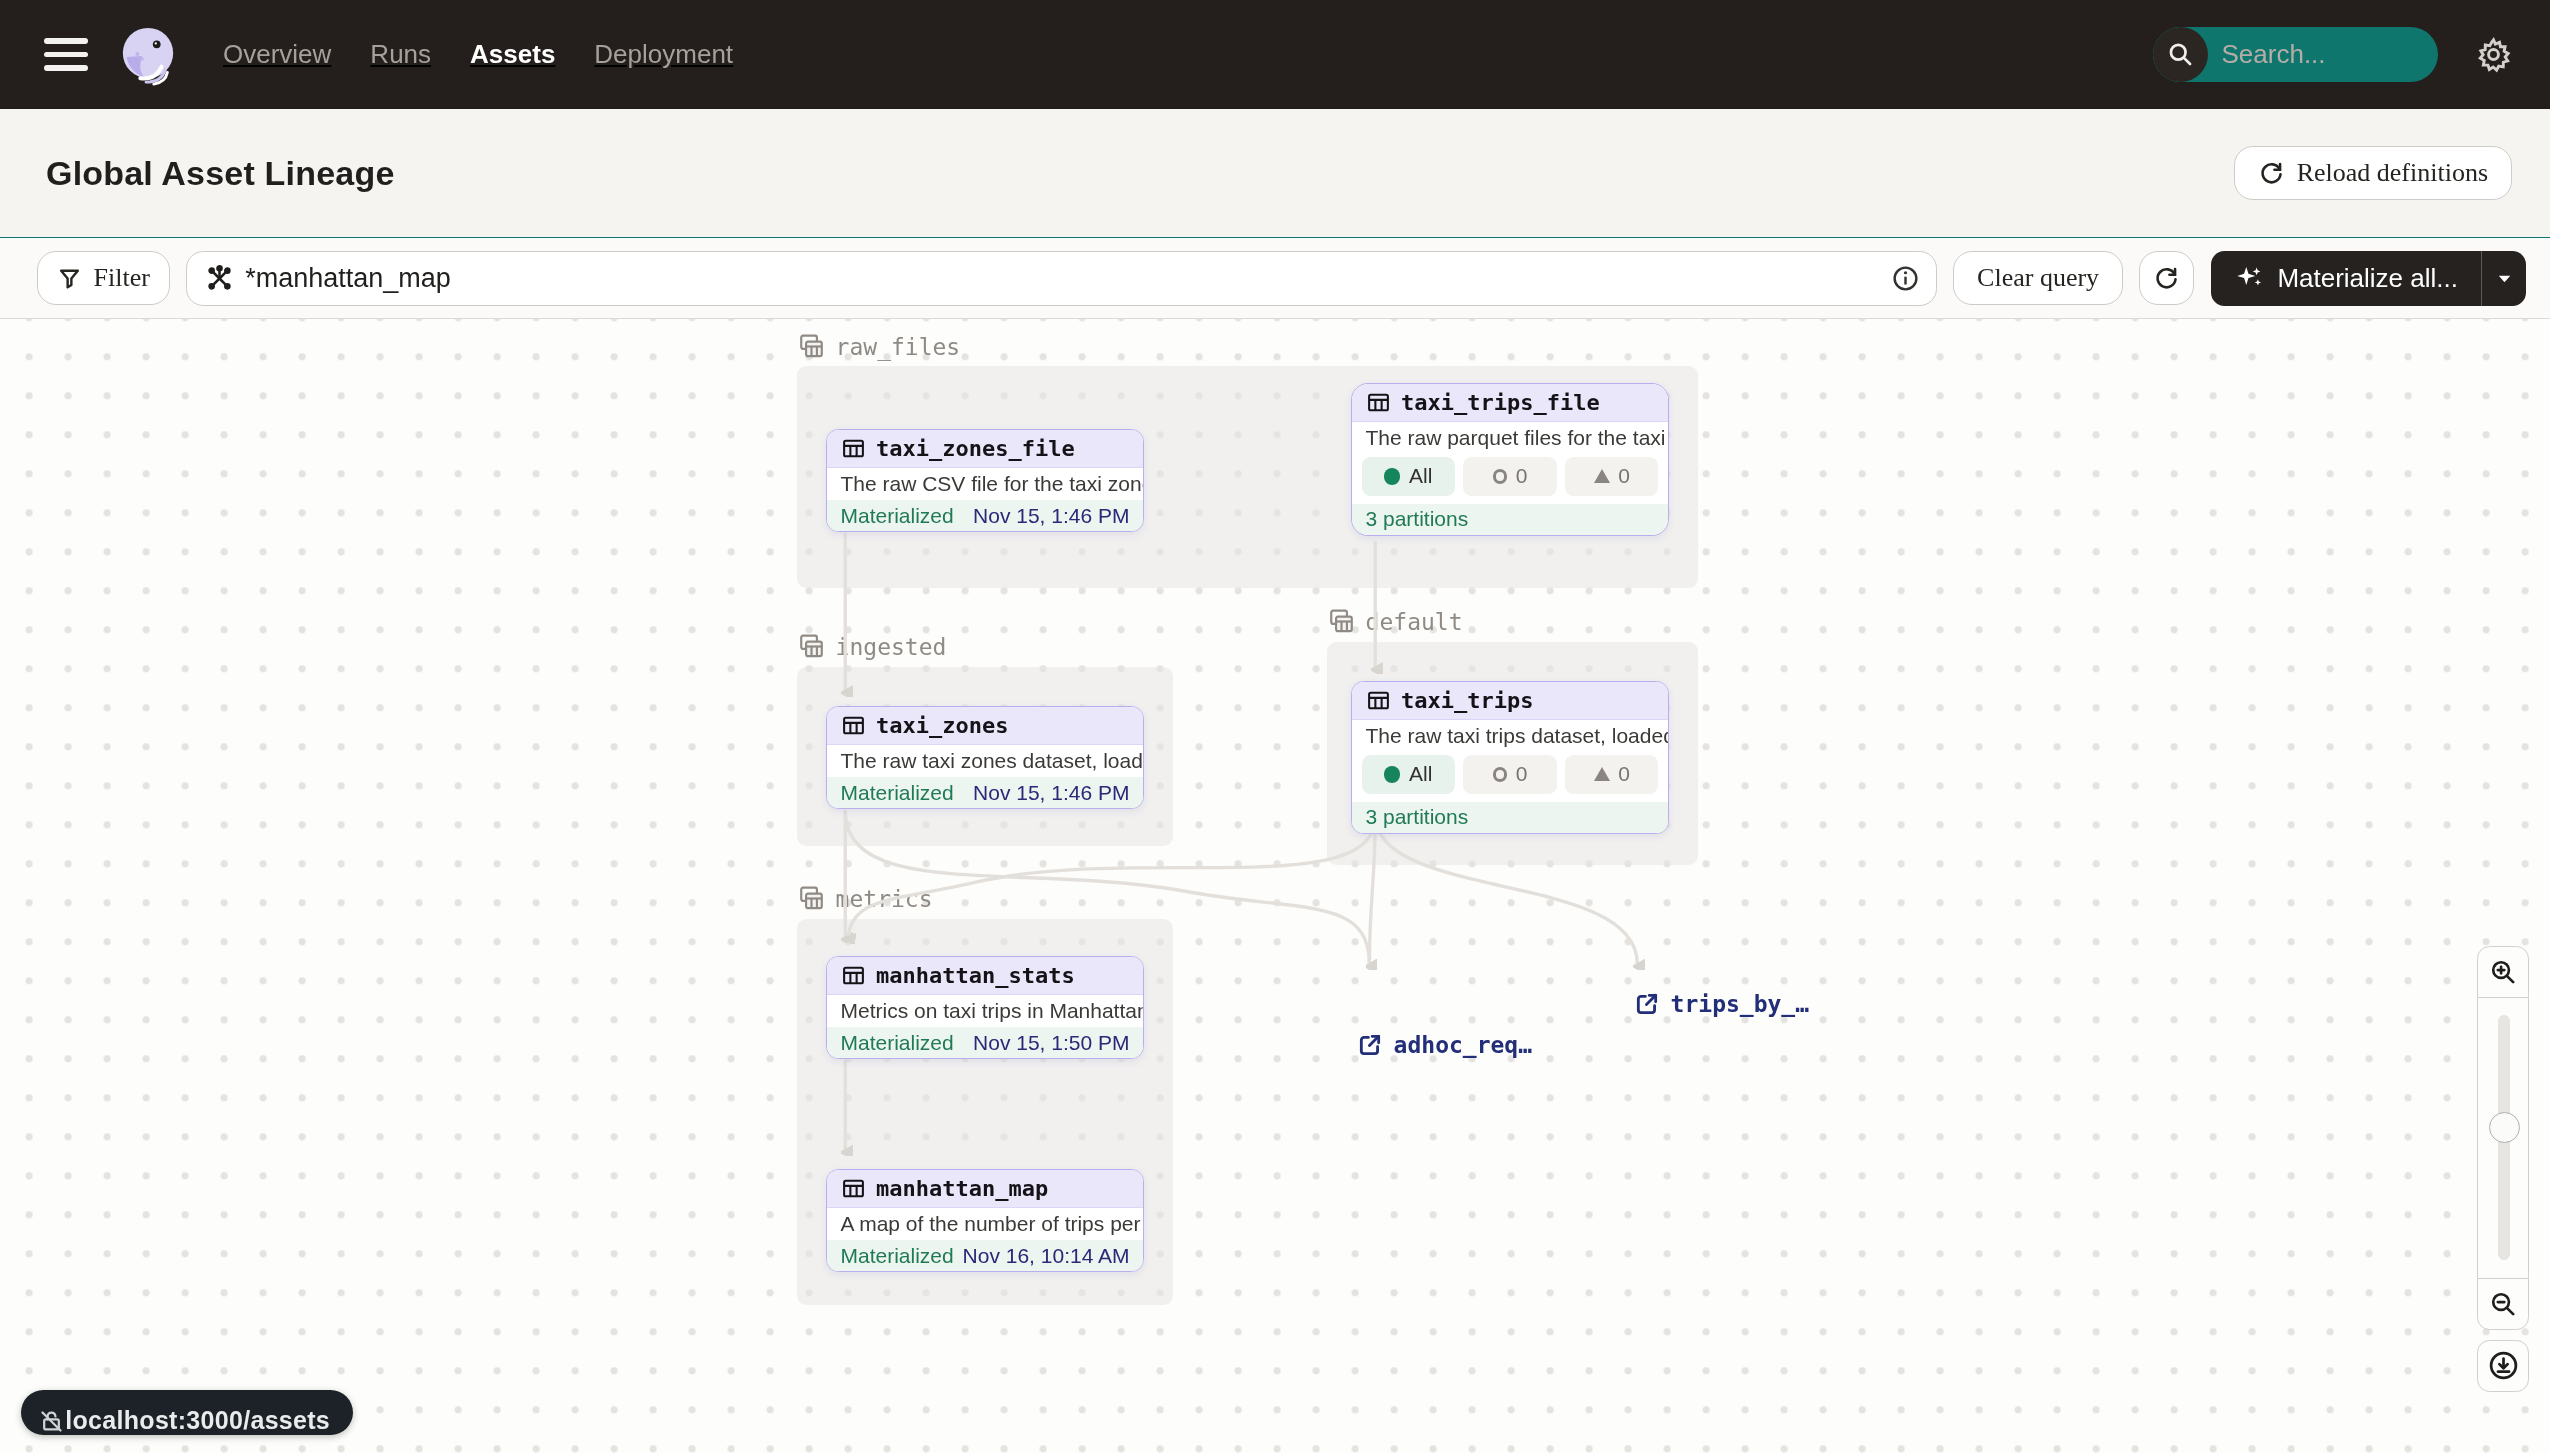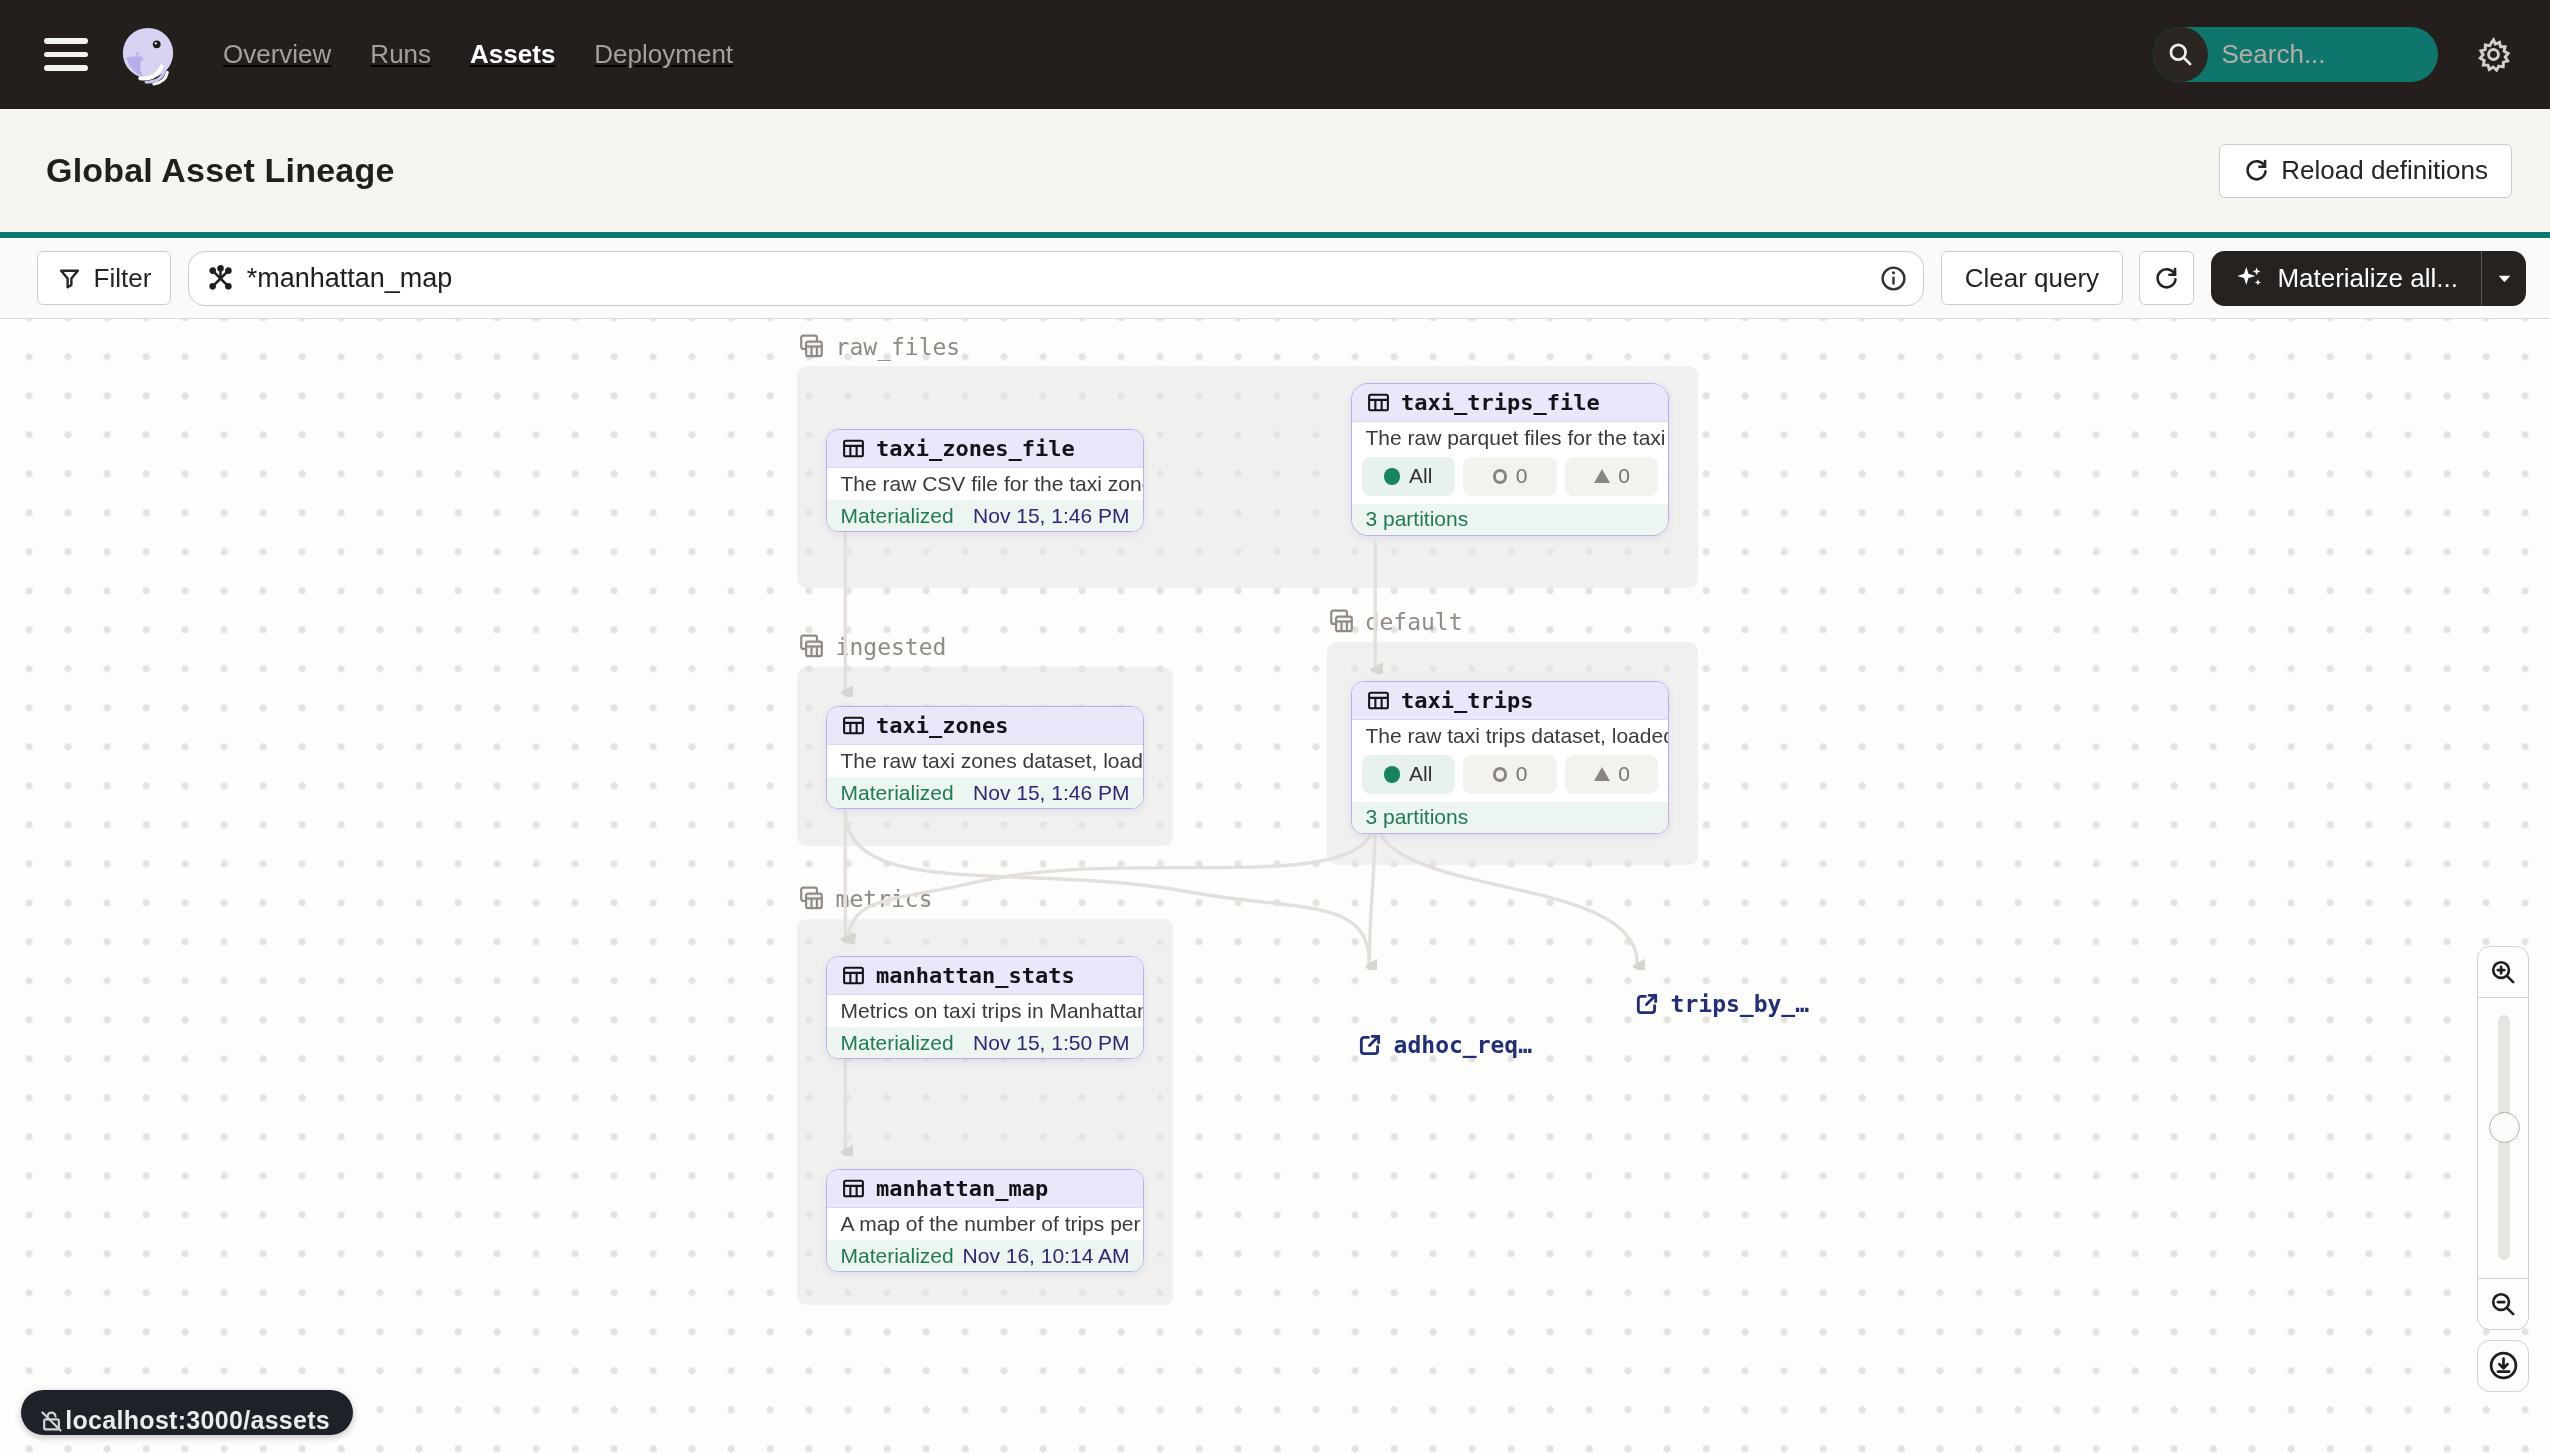--- a/index.html
+++ b/index.html
@@ -21,27 +21,27 @@
     display:flex; align-items:center; overflow:hidden; }
   .search-circle { width:55px; height:55px; border-radius:50%; background:#2b2622;
     display:flex; align-items:center; justify-content:center; flex:0 0 auto; }
   .search-input { flex:1; background:transparent; border:none; outline:none;
     color:#c9c4bf; font-size:26px; padding:0 9.6px 0 13.5px; font-family:"Liberation Sans",sans-serif; }
   .search-input::placeholder { color:#b3ada7; }
   .gear-btn { margin-left:37px; display:flex; align-items:center; cursor:pointer; }
 
   
   .page-header { position:absolute; top:109px; left:0; width:2550px; height:129px;
-    background:#f5f4f1; border-bottom:6px solid #0f766e; display:flex; align-items:center;
+    background:#f5f4f1; border-bottom:1px solid #0f766e; display:flex; align-items:center;
     padding:0 38px 0 46px; z-index:9; }
   .page-title { font-size:34px; font-weight:bold; color:#211f1d; letter-spacing:0.2px; }
   .hdr-spacer { flex:1; }
   .btn { display:flex; align-items:center; justify-content:center; gap:11.6px; background:#ffffff;
-    border:1px solid #cfccc7; border-radius:6px; height:54px; font-size:26px; color:#262421;
-    cursor:pointer; padding:0 23px; white-space:nowrap; }
+    border:1px solid #cfccc7; border-radius:19px; height:54px; font-size:26px; color:#262421;
+    cursor:pointer; padding:0 23px; white-space:nowrap;font-family:Liberation Serif, serif; }
 
   
   .toolbar { position:absolute; top:238px; left:0; width:2550px; height:81px; background:#fbfaf9;
     border-bottom:1px solid #dcdad6; display:flex; align-items:center; padding:0 24px 0 37px; gap:16.4px; z-index:9; }
   .filter-btn { padding:0 19px; }
   .query-box { flex:1; height:55px; background:#ffffff; border:1px solid #cfccc7; border-radius:17.3px;
     display:flex; align-items:center; padding:0 15.4px 0 17.3px; gap:11.6px; }
   .query-input { flex:1; border:none; outline:none; font-size:27px; color:#201f1d;
     font-family:"Liberation Sans", sans-serif; background:transparent; }
   .icon-btn { width:55px; padding:0; }

